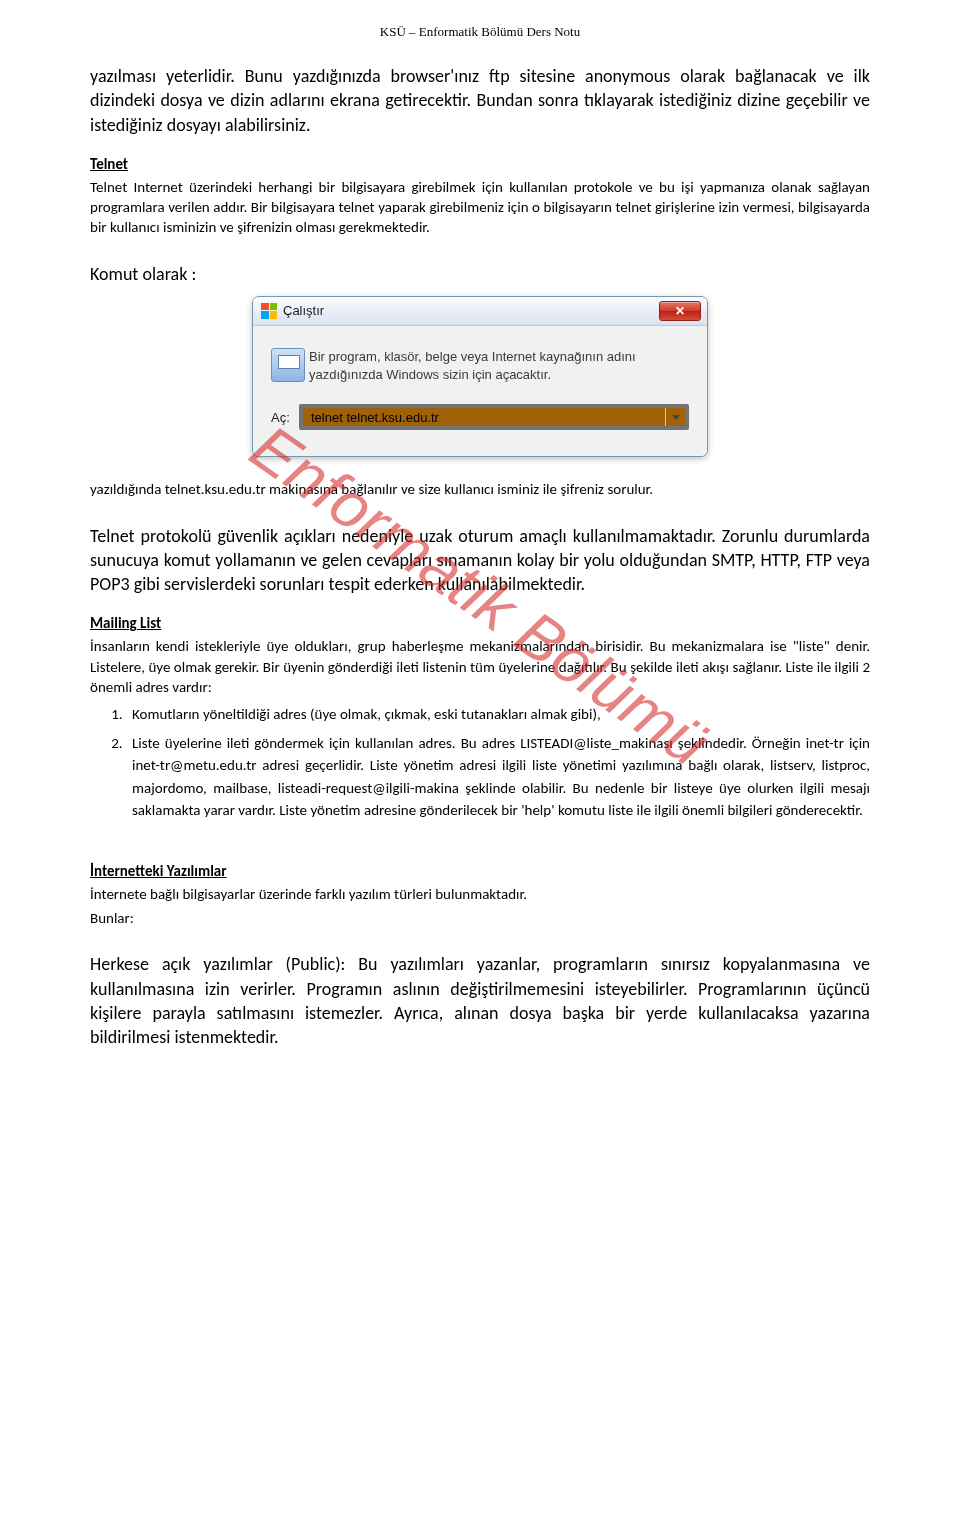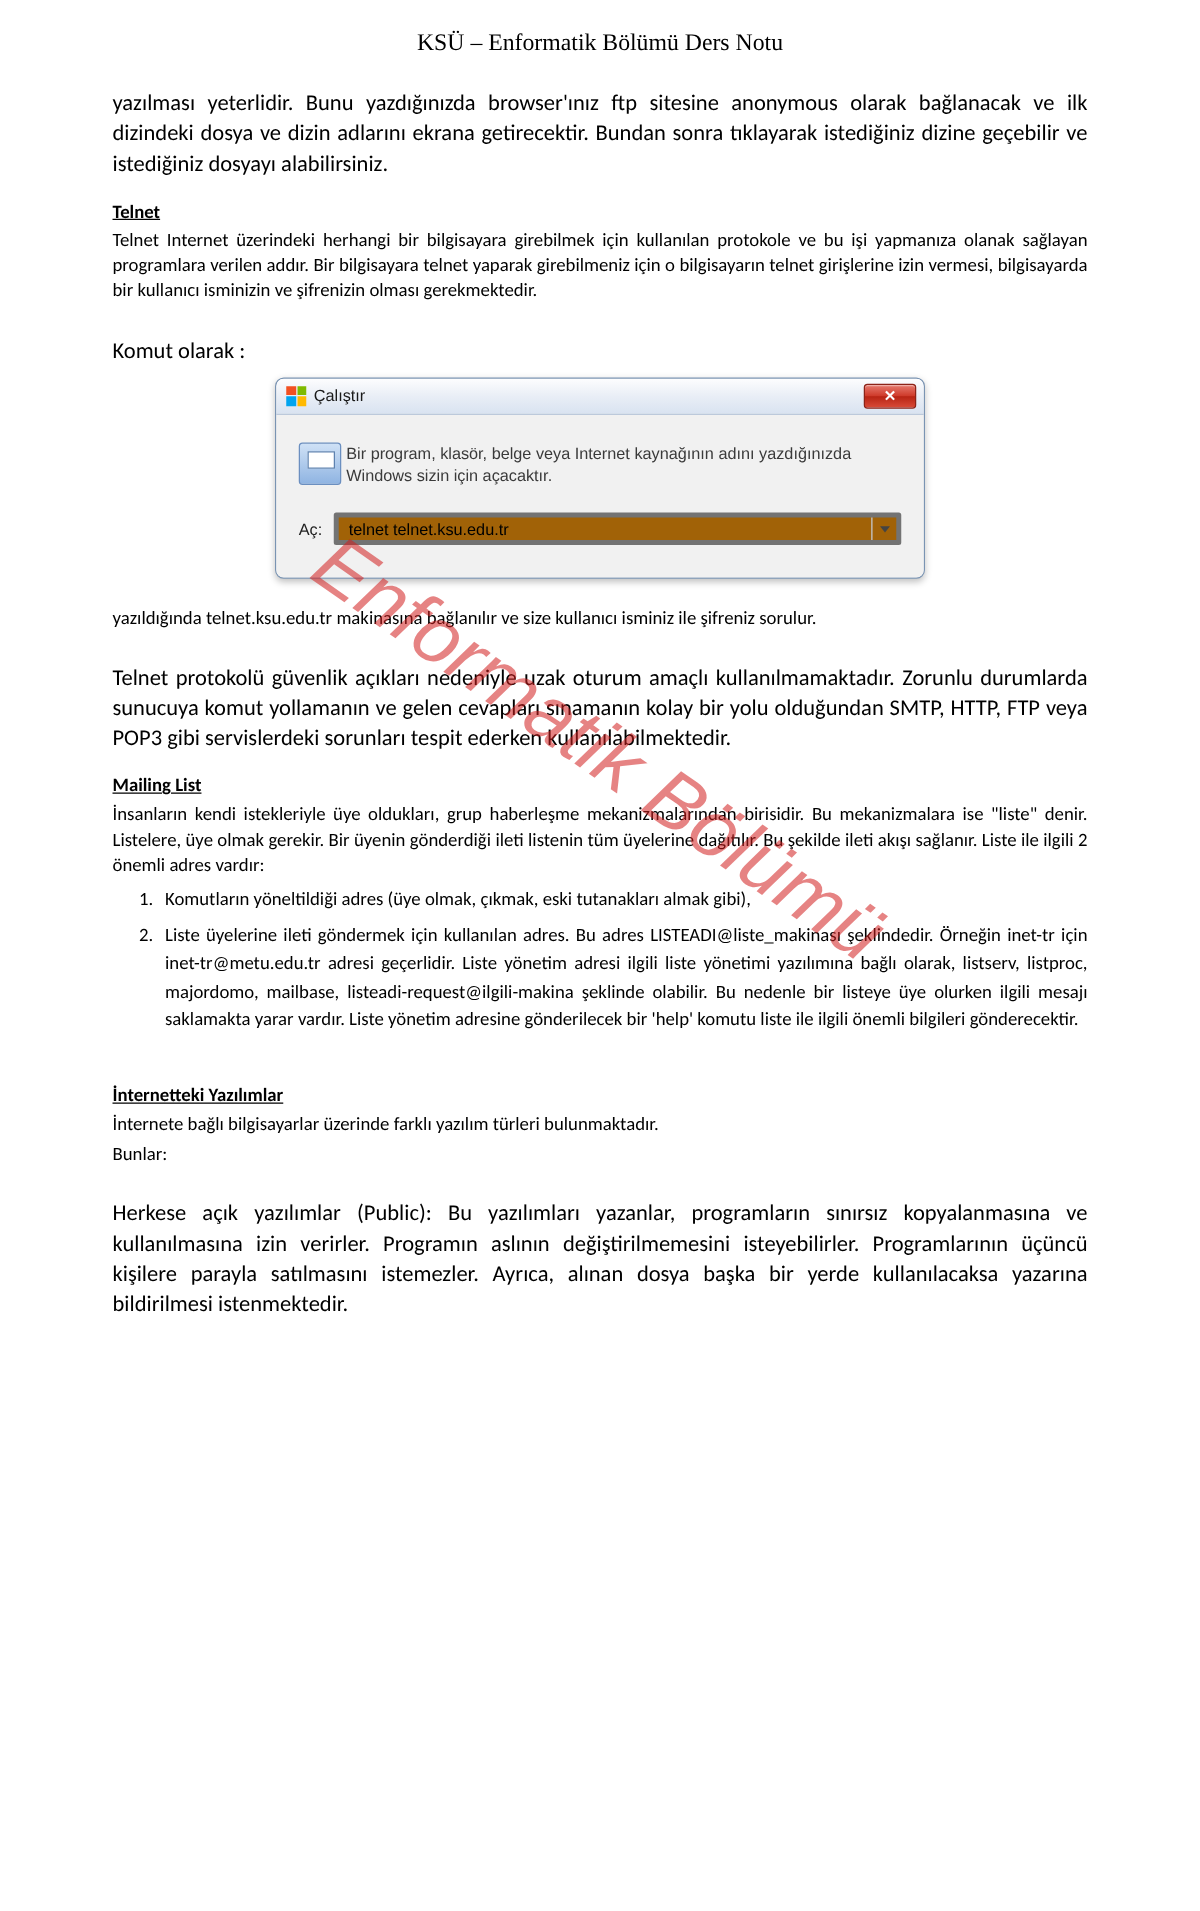--- a/index.html
+++ b/index.html
@@ -6,21 +6,21 @@
   body {
     width: 960px;
     background: #fff;
     font-family: "Segoe UI", Calibri, Arial, sans-serif;
     color: #000;
     position: relative;
     padding: 24px 90px 60px 90px;
   }
   .header {
     text-align: center;
-    font-size: 19px;
+    font-size: 13px;
     margin-bottom: 24px;
     font-family: "Times New Roman", serif;
   }
   .para {
     font-size: 18px;
     line-height: 1.35;
     text-align: justify;
     margin-bottom: 14px;
     margin-top: 24px;
   }
@@ -56,21 +56,21 @@
     font-weight: 500;
     font-style: italic;
     color: rgba(210, 30, 30, 0.55);
     pointer-events: none;
     white-space: nowrap;
     font-family: "Segoe UI", Arial, sans-serif;
     z-index: 5;
   }
   
   .run-dialog {
-    width: 520px;
+    width: 456px;
     margin: 8px auto 22px auto;
     border: 1px solid #7a94b3;
     border-radius: 7px;
     background: #f1f1f1;
     box-shadow: 0 2px 6px rgba(0,0,0,0.25);
     overflow: hidden;
     font-family: "Segoe UI", Tahoma, sans-serif;
   }
   .titlebar {
     display: flex;

